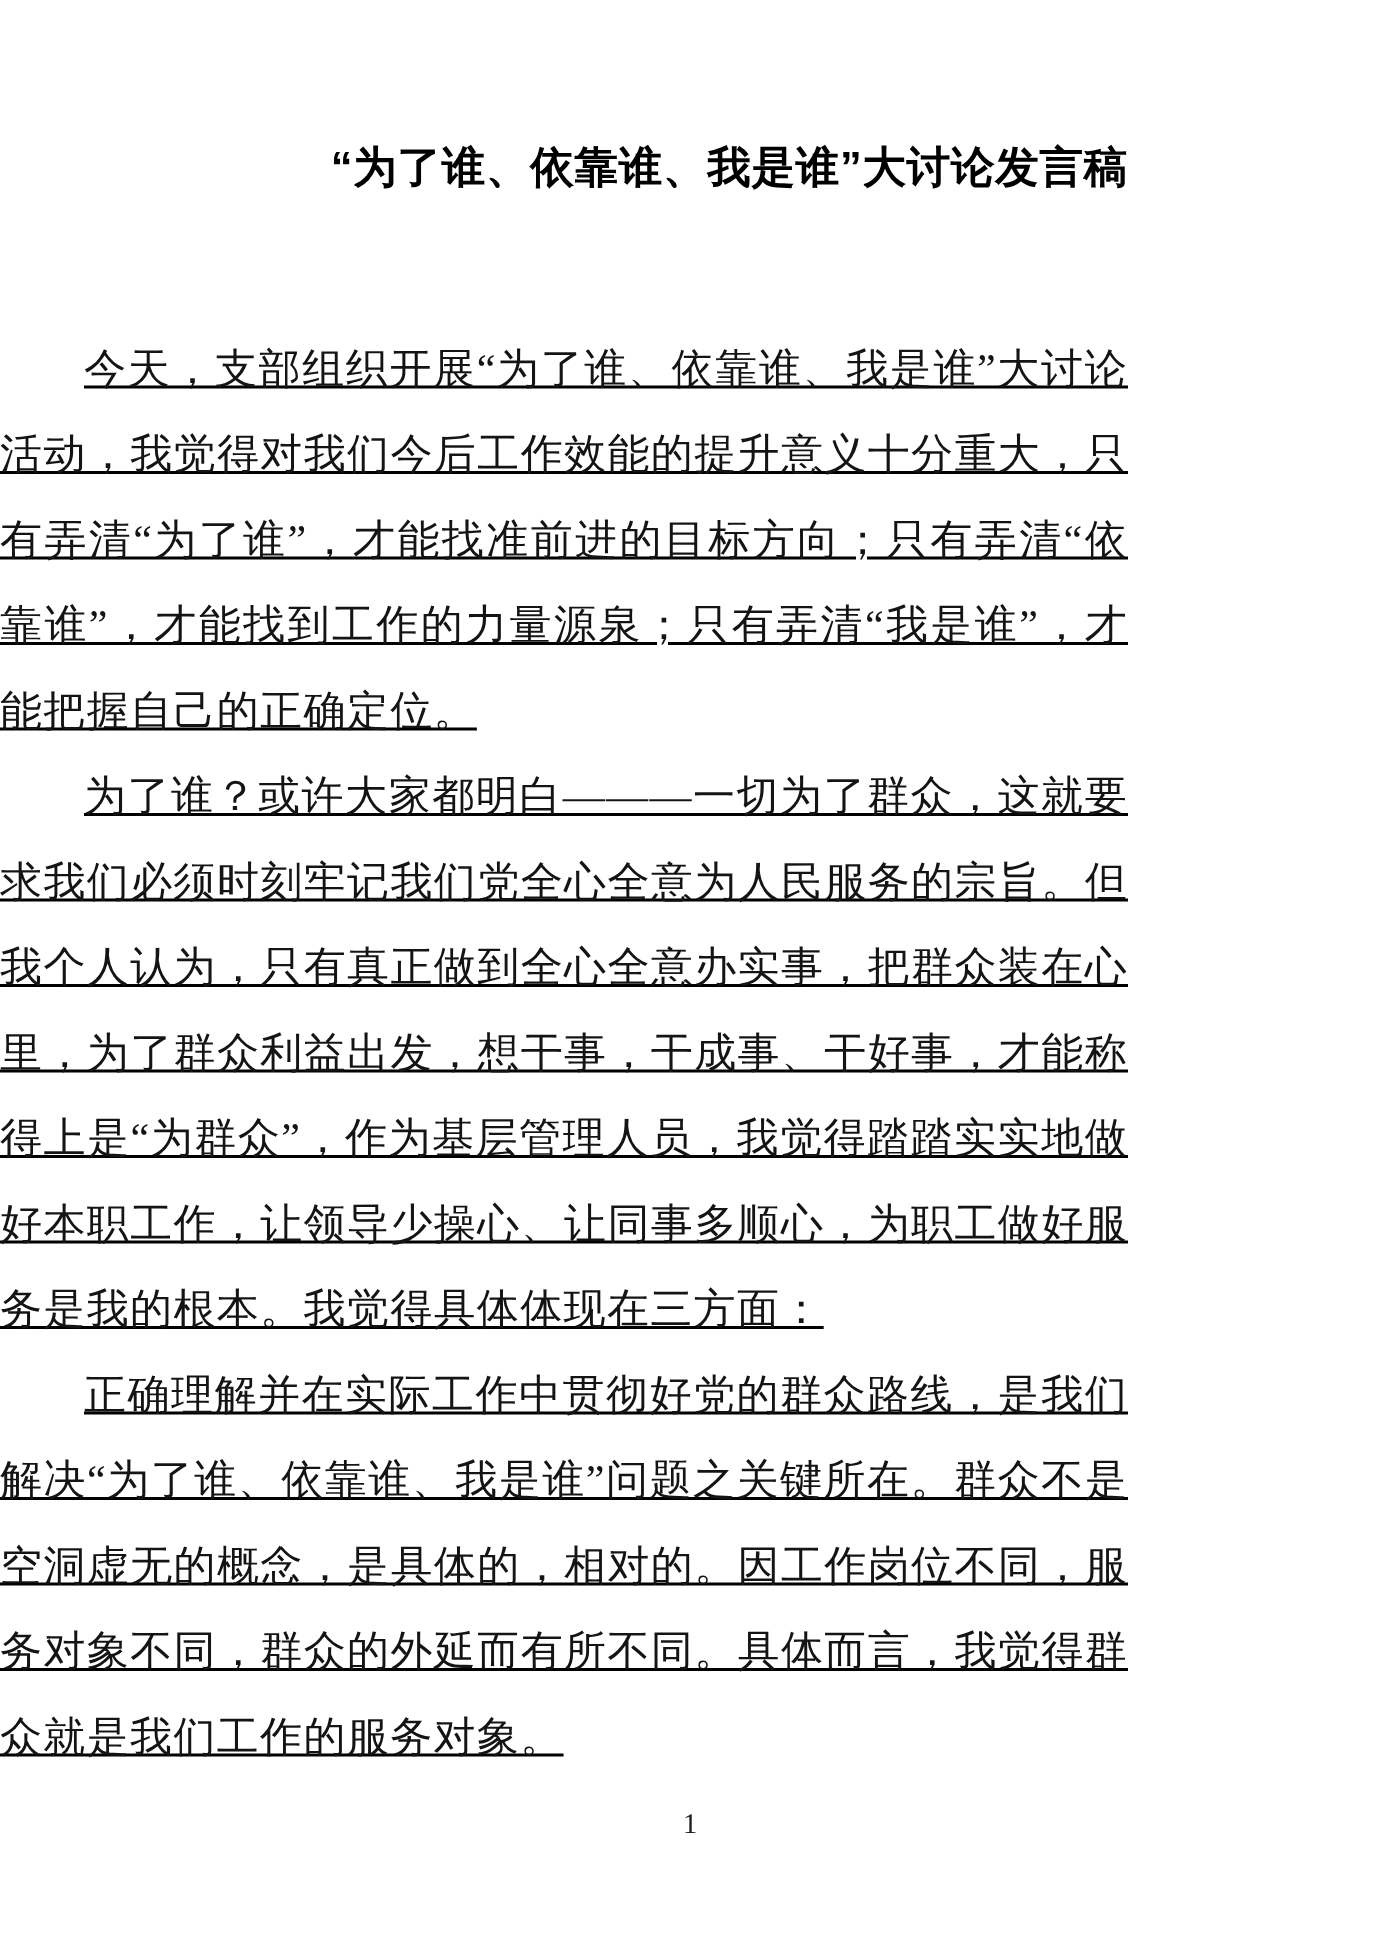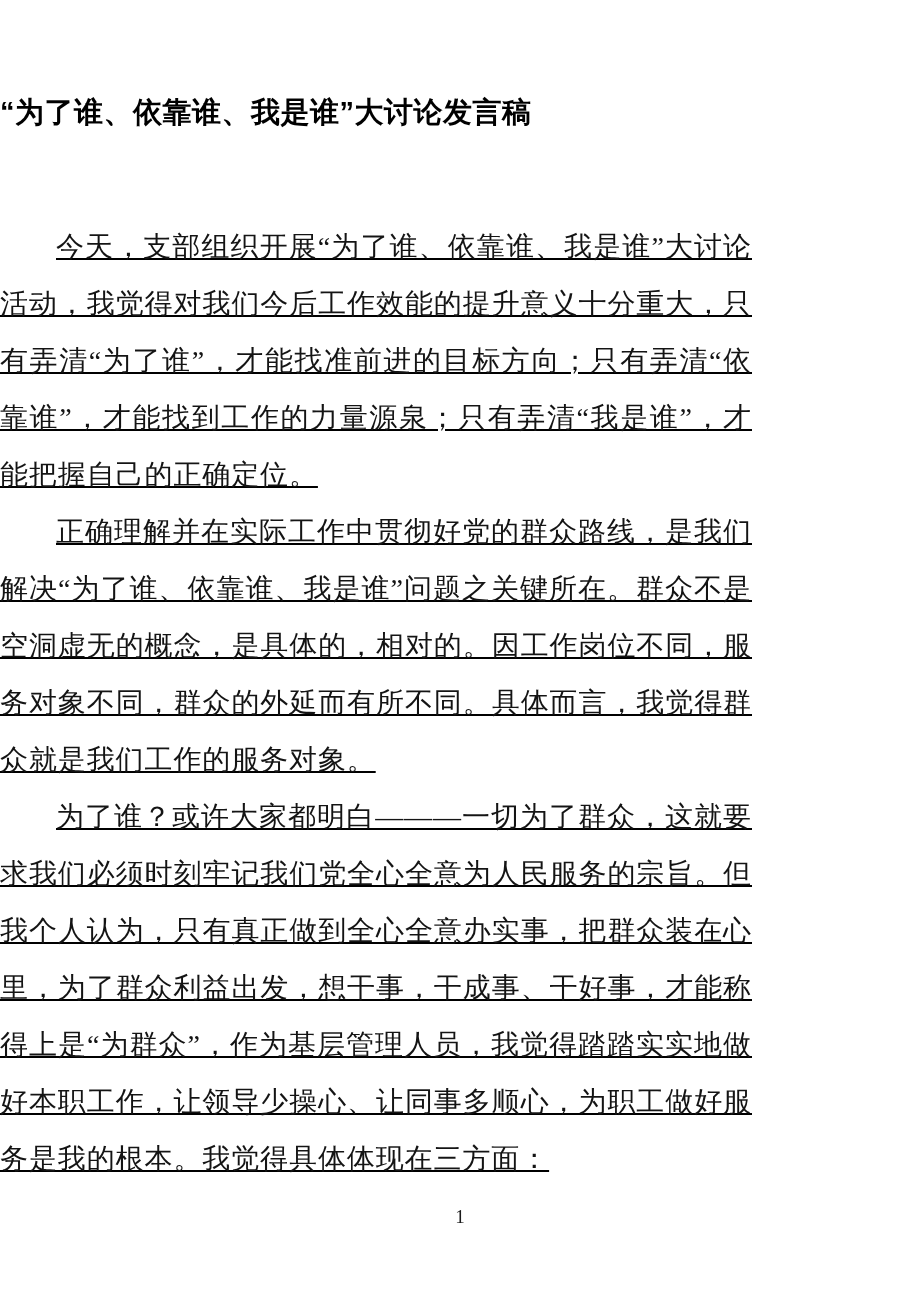--- a/index.html
+++ b/index.html
@@ -29,21 +29,21 @@
 
   
   .doc-title {
     margin: 0;
     padding: 0;
     font-family: "Liberation Sans", "DejaVu Sans", sans-serif;
     font-weight: bold;
     font-size: 29px;
     line-height: 1.0;
     color: #000000;
-    text-align: left;
+    text-align: right;
     letter-spacing: 0.5px;
     position: absolute;
     top: 98px;
     left: 0;
     width: 752px;
     white-space: nowrap;
   }
 
   
   .body-block {
@@ -83,19 +83,19 @@
 </style>
 </head>
 <body>
 
 <div class="page">
 
   <h1 class="doc-title">“为了谁、依靠谁、我是谁”大讨论发言稿</h1>
 
   <div class="content body-block">
     <p class="para">今天，支部组织开展“为了谁、依靠谁、我是谁”大讨论活动，我觉得对我们今后工作效能的提升意义十分重大，只有弄清“为了谁”，才能找准前进的目标方向；只有弄清“依靠谁”，才能找到工作的力量源泉；只有弄清“我是谁”，才能把握自己的正确定位。</p>
+    <p class="para">为了谁？或许大家都明白———一切为了群众，这就要求我们必须时刻牢记我们党全心全意为人民服务的宗旨。但我个人认为，只有真正做到全心全意办实事，把群众装在心里，为了群众利益出发，想干事，干成事、干好事，才能称得上是“为群众”，作为基层管理人员，我觉得踏踏实实地做好本职工作，让领导少操心、让同事多顺心，为职工做好服务是我的根本。我觉得具体体现在三方面：</p>
     <p class="para">正确理解并在实际工作中贯彻好党的群众路线，是我们解决“为了谁、依靠谁、我是谁”问题之关键所在。群众不是空洞虚无的概念，是具体的，相对的。因工作岗位不同，服务对象不同，群众的外延而有所不同。具体而言，我觉得群众就是我们工作的服务对象。</p>
-    <p class="para">为了谁？或许大家都明白———一切为了群众，这就要求我们必须时刻牢记我们党全心全意为人民服务的宗旨。但我个人认为，只有真正做到全心全意办实事，把群众装在心里，为了群众利益出发，想干事，干成事、干好事，才能称得上是“为群众”，作为基层管理人员，我觉得踏踏实实地做好本职工作，让领导少操心、让同事多顺心，为职工做好服务是我的根本。我觉得具体体现在三方面：</p>
   </div>
 
   <div class="page-number">1</div>
 
 </div>
 
 </body></html>

